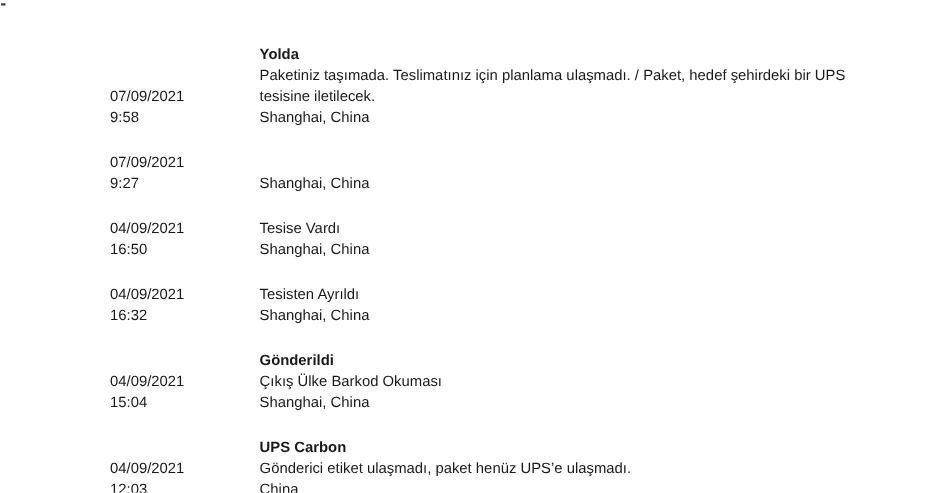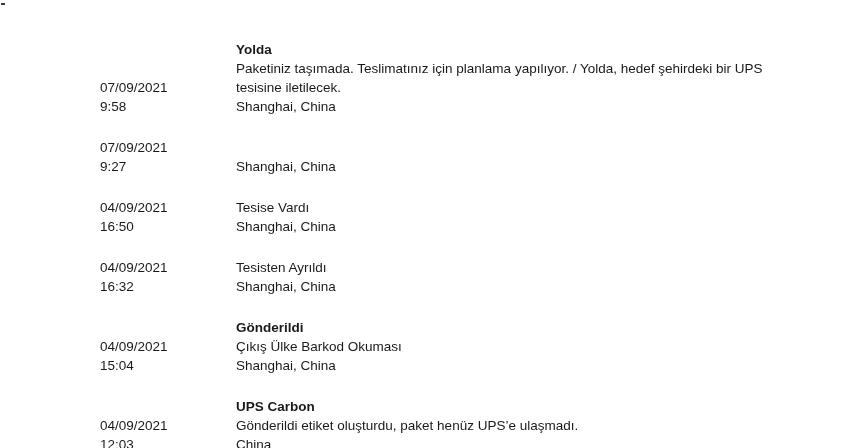--- a/index.html
+++ b/index.html
@@ -56,21 +56,21 @@
 
 <div class="history">
 
     <div class="event">
       <div class="date-cell">
         <div class="event-date">07/09/2021</div>
         <div class="event-time">9:58</div>
       </div>
       <div class="detail-cell">
         <div class="status-title bold">Yolda</div>
-        <div class="description">Paketiniz taşımada. Teslimatınız için planlama yapılıyor. / Yolda, hedef şehirdeki bir UPS tesisine iletilecek.</div>
+        <div class="description">Paketiniz taşımada. Teslimatınız için planlama ulaşmadı. / Paket, hedef şehirdeki bir UPS tesisine iletilecek.</div>
         <div class="location">Shanghai, China</div>
       </div>
     </div>
 
     <div class="event">
       <div class="date-cell">
         <div class="event-date">07/09/2021</div>
         <div class="event-time">9:27</div>
       </div>
       <div class="detail-cell">
@@ -115,17 +115,17 @@
       </div>
     </div>
 
     <div class="event">
       <div class="date-cell">
         <div class="event-date">04/09/2021</div>
         <div class="event-time">12:03</div>
       </div>
       <div class="detail-cell">
         <div class="status-title bold">UPS Carbon</div>
-        <div class="description">Gönderildi etiket oluşturdu, paket henüz UPS’e ulaşmadı.</div>
+        <div class="description">Gönderici etiket ulaşmadı, paket henüz UPS’e ulaşmadı.</div>
         <div class="location">China</div>
       </div>
     </div>
   </div>
 
 </body></html>

